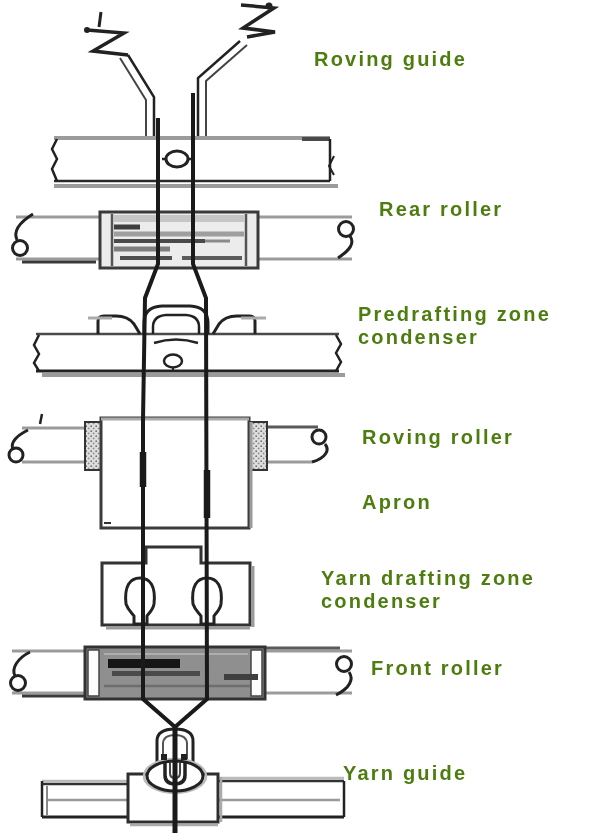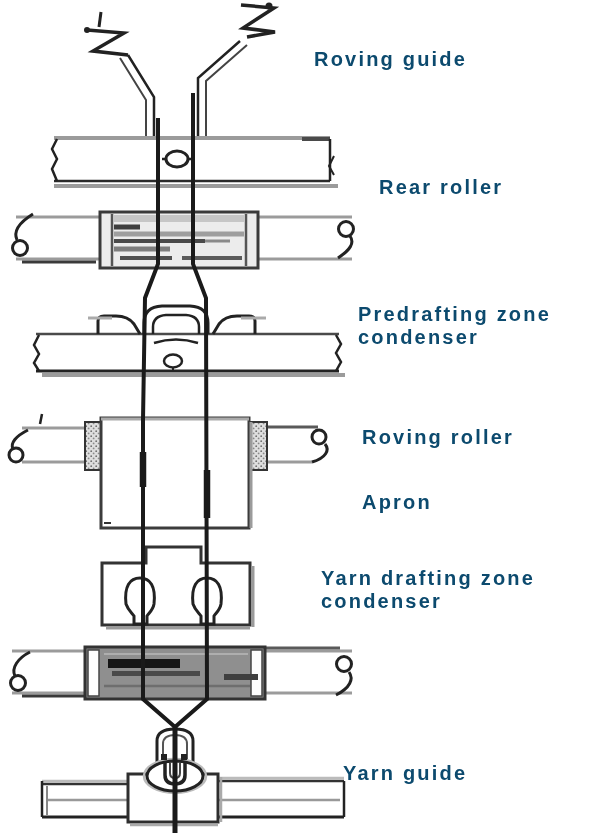--- a/index.html
+++ b/index.html
@@ -3,21 +3,21 @@
 <meta charset="utf-8">
 <style>
   html,body{margin:0;padding:0;background:#fff;}
   #stage{
     position:relative;width:608px;height:833px;background:#fff;overflow:hidden;
     font-family:"Liberation Sans", sans-serif;
   }
   #drawing{position:absolute;left:0;top:0;}
   .lbl{
     position:absolute;font-weight:bold;font-size:20px;letter-spacing:2.2px;
-    color:#0c4a6e;white-space:nowrap;line-height:22px;
+    color:#4d7c0f;white-space:nowrap;line-height:22px;
   }
 </style>
 </head>
 <body>
 
 <div id="stage">
 
 <svg id="drawing" width="608" height="833" viewBox="0 0 608 833">
 
   <defs>
@@ -170,22 +170,23 @@
   <g fill="none" stroke="#1a1a1a">
     <polyline points="158,118 158,264 145,298 143,420 143,699 175,727" stroke-width="4"></polyline>
     <polyline points="193,93 193,264 206,298 207,699 175,727" stroke-width="4"></polyline>
     <line x1="143" y1="452" x2="143" y2="487" stroke-width="6.5"></line>
     <line x1="207" y1="470" x2="207" y2="518" stroke-width="6.5"></line>
     <line x1="175" y1="725" x2="175" y2="833" stroke-width="5"></line>
   </g>
 </svg>
 
   <div class="lbl" style="left:314px;top:48px">Roving guide</div>
-  <div class="lbl" style="left:379px;top:176px">Rear roller</div>
+  <div class="lbl" style="left:379px;top:198px">Rear roller</div>
   <div class="lbl" style="left:358px;top:303px">Predrafting zone</div>
   <div class="lbl" style="left:358px;top:326px">condenser</div>
   <div class="lbl" style="left:362px;top:426px">Roving roller</div>
   <div class="lbl" style="left:362px;top:491px">Apron</div>
   <div class="lbl" style="left:321px;top:567px">Yarn drafting zone</div>
   <div class="lbl" style="left:321px;top:590px">condenser</div>
+  <div class="lbl" style="left:371px;top:657px">Front roller</div>
   <div class="lbl" style="left:343px;top:762px">Yarn guide</div>
 
 </div>
 
 </body></html>

